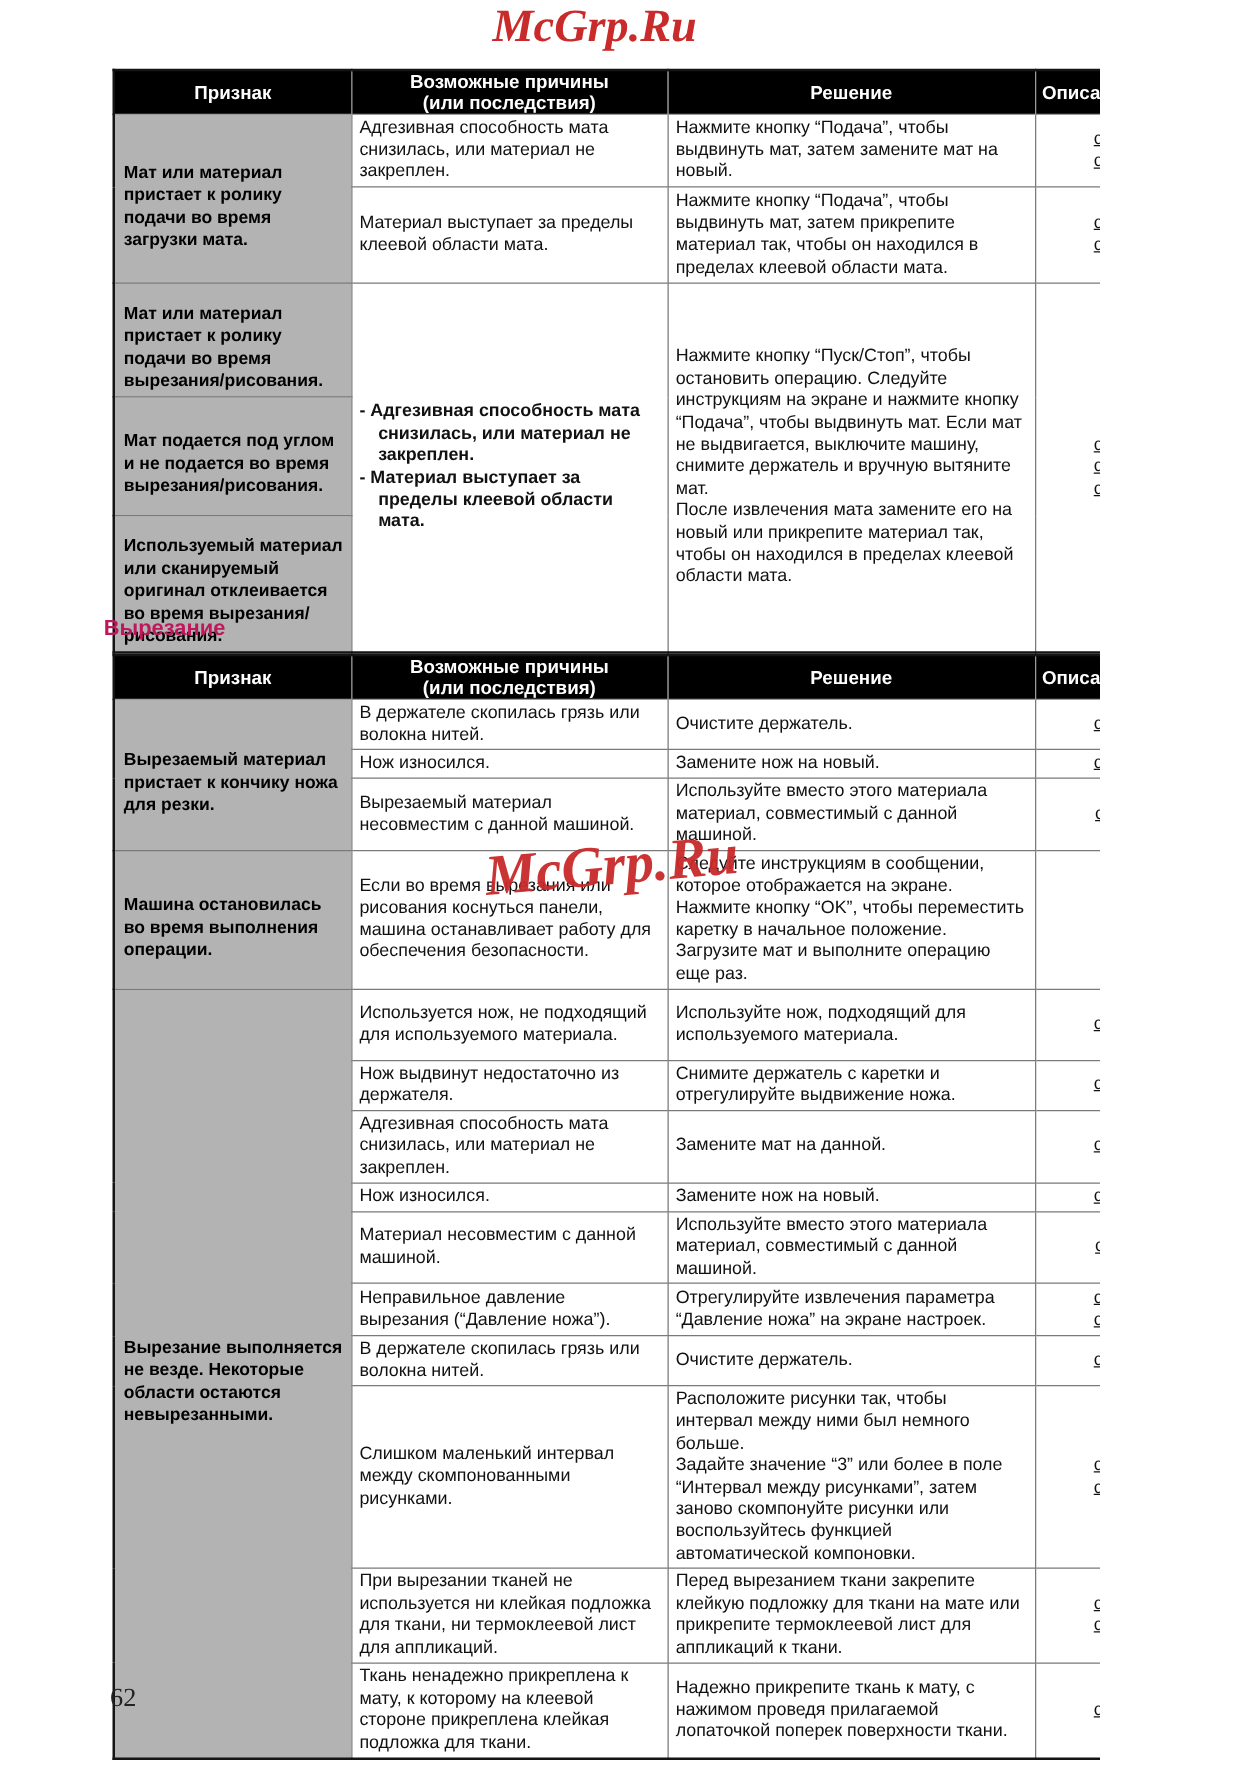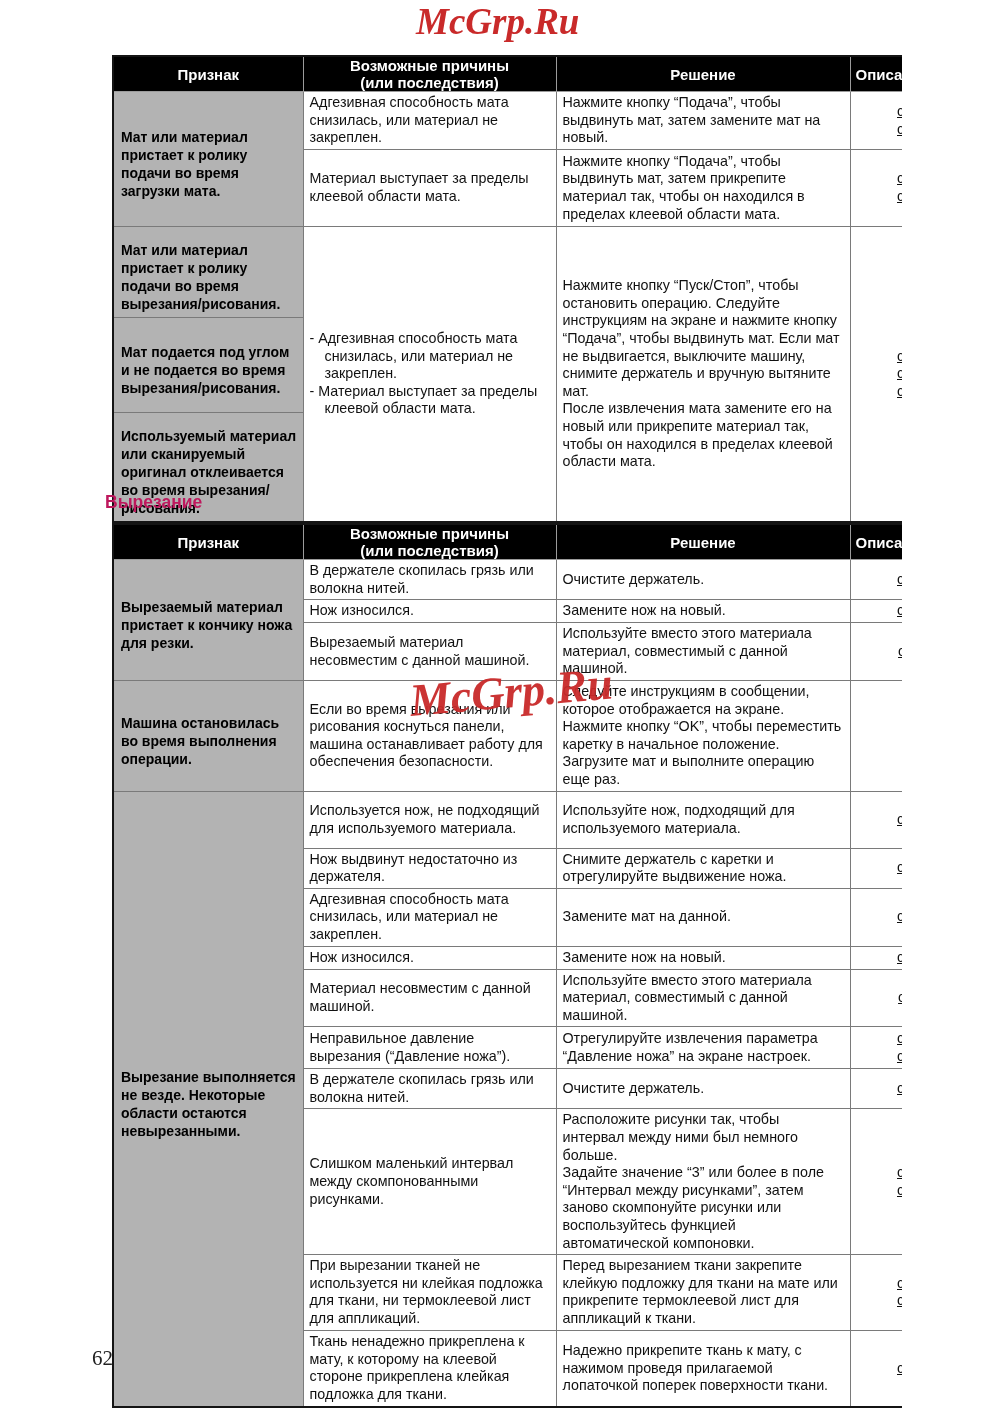--- a/index.html
+++ b/index.html
@@ -1,20 +1,20 @@
 <!DOCTYPE html>
 <html><head>
 <meta charset="utf-8">
 <style>
   html,body{margin:0;padding:0;}
   body{
     width:1000px;height:1413px;background:#ffffff;
     font-family:"Liberation Sans", sans-serif;color:#111;
   }
-  .page{position:relative;width:880px;height:1413px;background:#fff;overflow:hidden;margin-left:22px;}
+  .page{position:relative;width:880px;height:1413px;background:#fff;overflow:hidden;}
 
   table.tbl{
     position:absolute;left:90px;width:822px;
     border-collapse:collapse;table-layout:fixed;
     border:2px solid #141414;
   }
   #table1{top:55px;}
   #table2{top:523px;}
   .tbl col.c1{width:190px;}
   .tbl col.c2{width:253px;}
@@ -28,25 +28,25 @@
   .tbl td{
     border:1px solid #7a7a7a;font-size:14.3px;line-height:17.6px;
     padding:2px 6px;vertical-align:middle;background:#fff;
   }
   td.sym{
     background:#b3b3b3;font-weight:bold;font-size:14px;line-height:18px;
     padding:14px 3px 4px 7px;color:#000;
   }
   td.pg{text-align:right;white-space:pre-line;text-decoration:underline;}
   td.sol{white-space:pre-line;}
-  .dash{padding-left:15px;text-indent:-15px;}
+  .dash{padding-left:15px;text-indent:-15px;font-weight:bold;}
 
   .sec-title{position:absolute;left:83px;top:492px;font-size:17.5px;font-weight:bold;color:#be185d;}
   .pageno{
-    position:absolute;left:70px;top:1346px;
+    position:absolute;left:88px;top:1346px;
     font-family:"Liberation Serif", serif;font-size:21px;color:#222;
   }
   .wm{
     position:absolute;font-family:"Liberation Serif", serif;
     font-style:italic;font-weight:bold;color:#c92a2a;
     pointer-events:none;z-index:5;white-space:nowrap;
   }
   .wm-top{left:394px;top:0px;font-size:37px;}
   .wm-mid{left:388px;top:674px;font-size:46px;transform:rotate(-5deg);transform-origin:left center;opacity:.95;}
 </style>

